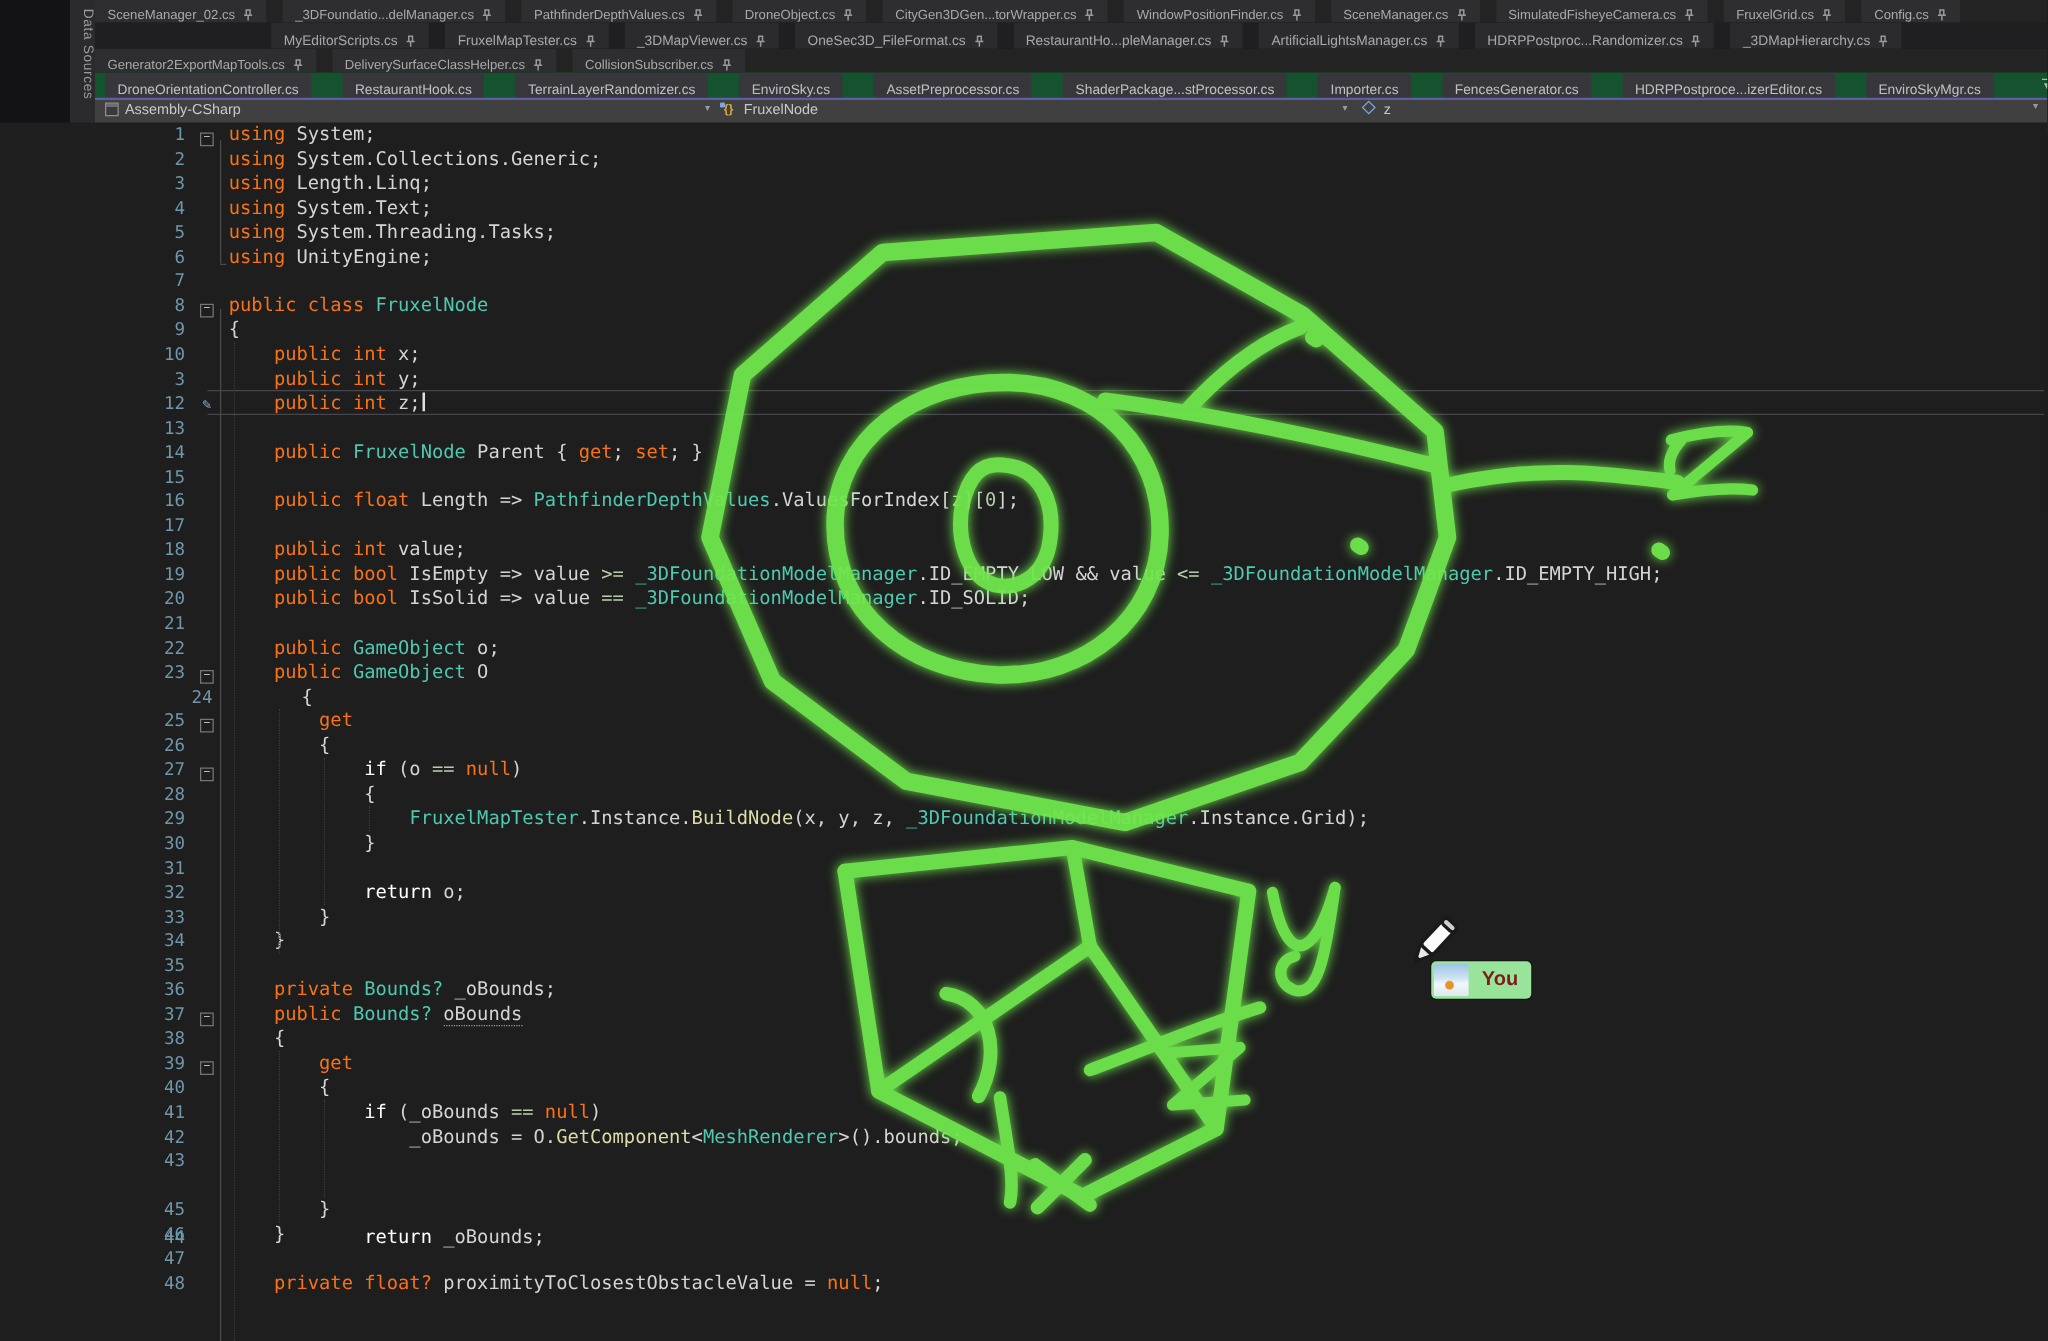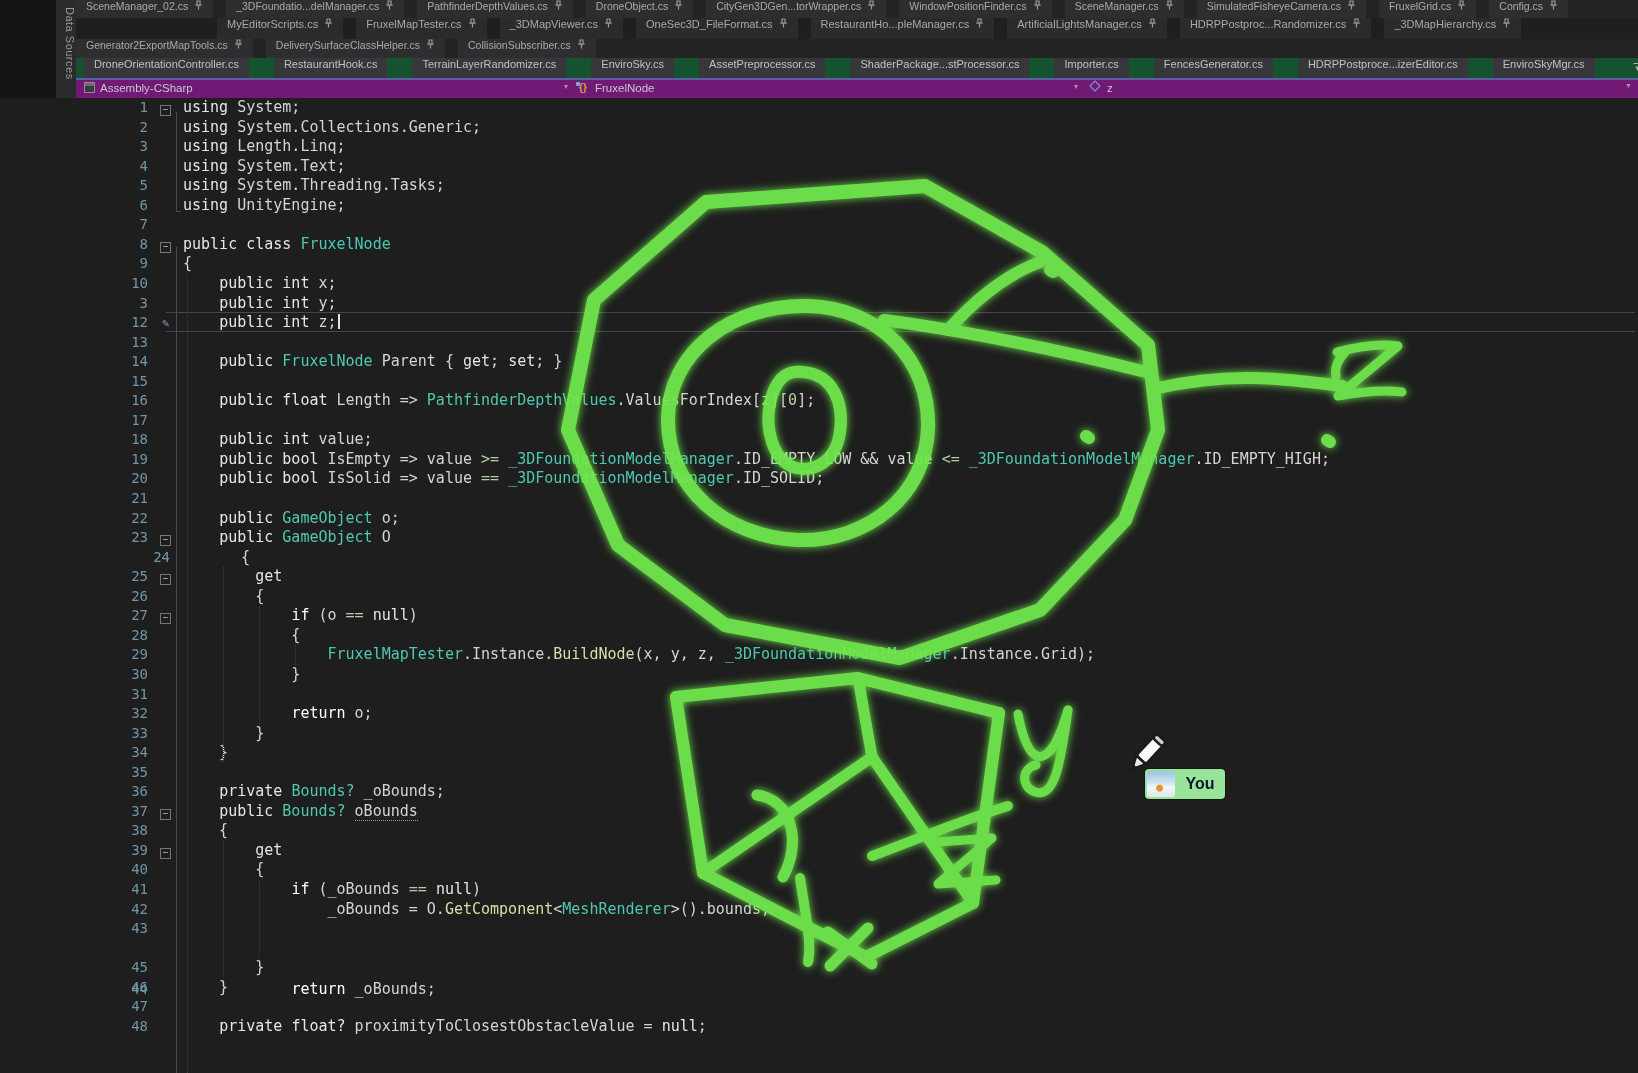--- a/index.html
+++ b/index.html
@@ -12,34 +12,34 @@
         color:#9a9a9a;font-size:11px;writing-mode:vertical-rl;padding-top:7px;
         letter-spacing:.5px;text-align:left;border-right:1px solid #1a1a1c;}
 
   
   .tabs-area{position:absolute;left:76px;top:0;right:0;}
   .tab-row{display:flex;align-items:stretch;overflow:hidden;white-space:nowrap;}
   .row1{height:18px;background:#232324;}
   .row2{height:21px;background:#1f1f21;}
   .row3{height:19px;background:#232324;}
   .row4{height:20px;background:#14532d;padding-left:8px;}
-  .tab{display:inline-flex;align-items:flex-start;gap:6px;padding:0 10px;margin-right:13px;
+  .tab{display:inline-flex;align-items:flex-end;gap:6px;padding:0 10px;margin-right:13px;
        background:#2e2e30;color:#a9a9a9;font-size:10.5px;cursor:default;}
   .row2 .tab{font-size:11px;background:#2b2b2e;}
   .row4 .tab{background:#37373b;color:#c0c0c0;font-size:11px;margin-right:25px;}
   .tab.active{background:#18181b;color:#ffffff;font-weight:bold;
               border-top:2px solid #6f6cc8;font-size:11.5px;margin-top:40px;}
   .pin svg{display:block;}
   .close{color:#d0d0d0;font-size:10px;margin-left:2px;}
   .overflow{margin-left:auto;color:#b5b5b5;font-size:8px;align-self:center;
             padding:0 14px;text-decoration:overline;}
   .purple-line{height:2px;background:#5e5ca8;}
 
   
-  .breadcrumb{position:relative;height:26px;background:#701a75;color:#c8c8c8;font-size:11.5px;}
+  .breadcrumb{position:relative;height:26px;background:#404040;color:#c8c8c8;font-size:11.5px;}
   .breadcrumb span{position:absolute;top:2px;}
   .bc-proj-icon{left:8px;top:3px;width:11px;height:11px;border:1px solid #8f8f8f;
                 box-sizing:border-box;background:linear-gradient(180deg,#6d6d70 0 3px,#3a3a3e 3px);}
   .bc-proj{left:24px;}
   .bc-caret1{left:488px;color:#9a9a9a;font-size:8px;top:4px;}
   .bc-class-icon{left:503px;color:#d8a343;font-weight:bold;font-size:10px;top:3px;}
   .bc-class-dot{left:500px;top:4px;width:4px;height:4px;background:#7aa7e0;border-radius:1px;}
   .bc-type{left:519px;}
   .bc-caret2{left:998px;color:#9a9a9a;font-size:8px;top:4px;}
   .bc-field-icon{left:1015px;top:5px;width:8px;height:8px;border:1.5px solid #7aa7e0;
@@ -49,42 +49,42 @@
 
   
   #editor{position:absolute;left:0;top:98px;right:0;bottom:0;background:#1e1e1e;}
   .code-line{position:absolute;left:0;right:0;height:19.55px;white-space:pre;
              font-family:"DejaVu Sans Mono",monospace;font-size:15px;line-height:19.55px;}
   .ln{display:inline-block;width:148px;text-align:right;color:#6f96aa;font-size:14px;}
   .fold{display:inline-block;width:35px;text-align:center;vertical-align:top;}
   .foldbox{display:inline-block;width:9px;height:9px;border:1px solid #767676;color:#c5c5c5;
            font-size:9px;line-height:7px;background:#1e1e1e;margin-top:5px;box-sizing:content-box;}
   .gpencil{color:#84a7c7;font-size:12px;}
-  .code .k{color:#e5e5e5;} .code .c{color:#ffffff;} .code .t{color:#4ec9b0;}
+  .code .k{color:#f97316;} .code .c{color:#ffffff;} .code .t{color:#4ec9b0;}
   .code .m{color:#dcdcaa;} .code .o{color:#b5cea8;} .code .p{color:#d4d4d4;}
   .code .pu{color:#d4d4d4;border-bottom:1px dotted #9a9a9a;}
   .caret{display:inline-block;width:2px;height:15px;background:#e0e0e0;vertical-align:-2px;margin-left:1px;}
   .current-line{position:absolute;left:166px;right:3px;height:19.55px;
                 border-top:1px solid #46464c;border-bottom:1px solid #46464c;box-sizing:border-box;}
   .guide{position:absolute;width:0;border-left:1px dotted #3c3c40;}
   .outline-line{position:absolute;width:0;border-left:1px solid #4a4a4a;}
   .outline-tick{position:absolute;height:0;border-top:1px solid #4a4a4a;width:5px;}
 
   
   #drawing{position:absolute;left:0;top:0;z-index:30;pointer-events:none;}
 
   
   #pencil-cursor{position:absolute;left:1116px;top:728px;z-index:40;pointer-events:none;}
   .you-badge{position:absolute;left:1145px;top:769px;width:80px;height:30px;z-index:41;
              background:#98e49b;border-radius:4px;display:flex;align-items:center;
              box-shadow:0 0 0 1px rgba(0,0,0,.25);}
   .you-avatar{width:28px;height:26px;margin-left:2px;border-radius:2px;
       background-image:radial-gradient(circle at 45% 66%, #e8932a 0 3px, rgba(0,0,0,0) 4px),
                        linear-gradient(180deg,#9cc4e4 0%,#cfe3f2 45%,#f2f7fb 62%,#dde8f1 100%);}
-  .you-label{flex:1;text-align:center;color:#0f172a;font-weight:bold;font-size:16px;
+  .you-label{flex:1;text-align:center;color:#7f1d1d;font-weight:bold;font-size:16px;
              font-family:"Liberation Sans",sans-serif;}
 </style>
 </head>
 <body>
 
 <div class="corner-strip"></div>
 <div class="vtab">Data Sources</div>
 
 <div class="tabs-area">
   <div class="tab-row row1">

